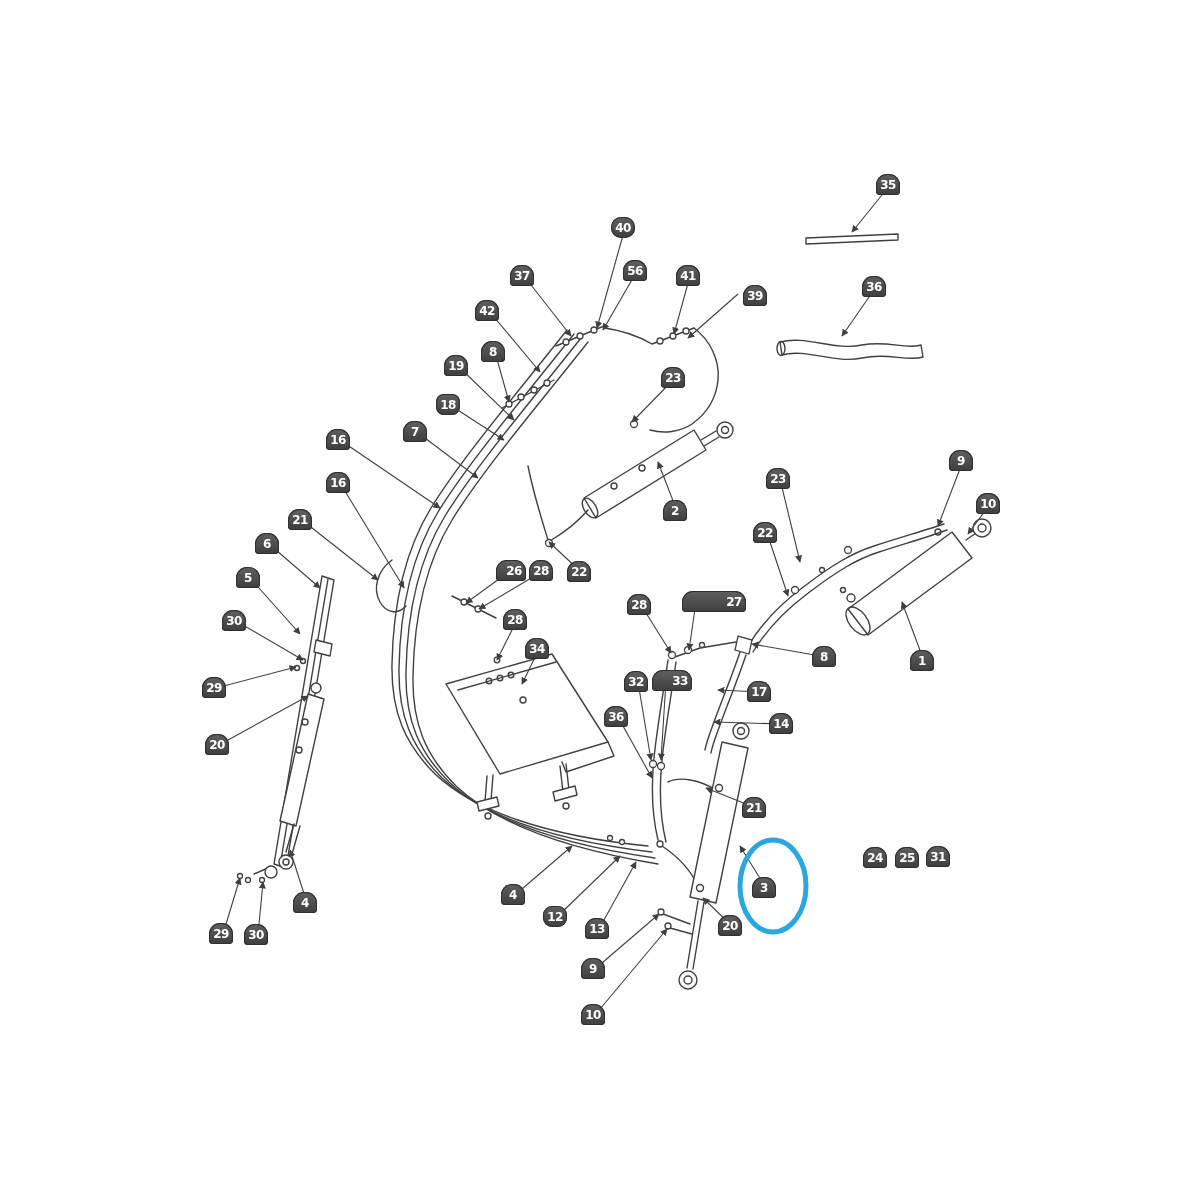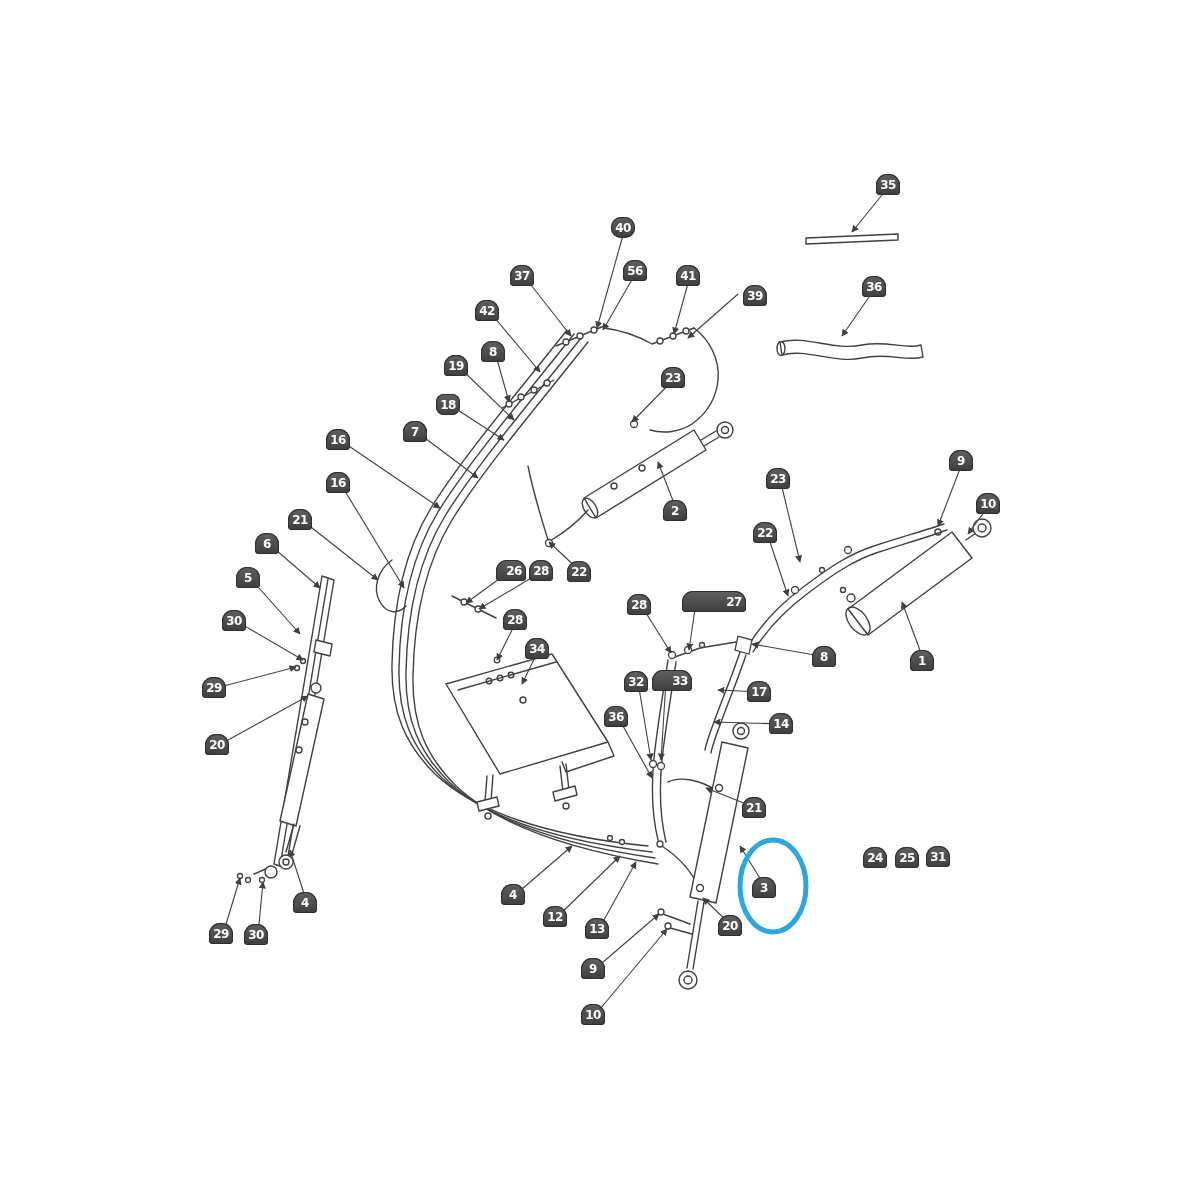--- a/index.html
+++ b/index.html
@@ -303,21 +303,21 @@
       <div class="part-label" style="left: 202px; top: 677px;">29</div>
       <div class="part-label" style="left: 624px; top: 671px;">32</div>
       <div class="part-label" style="left: 652px; top: 670px; padding-left: 16px;">33</div>
       <div class="part-label" style="left: 747px; top: 681px;">17</div>
       <div class="part-label" style="left: 769px; top: 713px;">14</div>
       <div class="part-label" style="left: 205px; top: 734px;">20</div>
       <div class="part-label" style="left: 604px; top: 706px;">36</div>
       <div class="part-label" style="left: 742px; top: 797px;">21</div>
       <div class="part-label" style="left: 752px; top: 877px;">3</div>
       <div class="part-label" style="left: 501px; top: 884px;">4</div>
-      <div class="part-label" style="left: 543px; top: 906px;">12</div>
+      <div class="part-label" style="left: 543px; top: 906px; border-radius: 9px;">12</div>
       <div class="part-label" style="left: 585px; top: 918px;">13</div>
       <div class="part-label" style="left: 718px; top: 915px;">20</div>
       <div class="part-label" style="left: 293px; top: 892px;">4</div>
       <div class="part-label" style="left: 209px; top: 923px;">29</div>
       <div class="part-label" style="left: 244px; top: 924px;">30</div>
       <div class="part-label" style="left: 581px; top: 958px;">9</div>
       <div class="part-label" style="left: 581px; top: 1004px;">10</div>
       <div class="part-label" style="left: 863px; top: 847px;">24</div>
       <div class="part-label" style="left: 895px; top: 847px;">25</div>
       <div class="part-label" style="left: 926px; top: 846px;">31</div>

